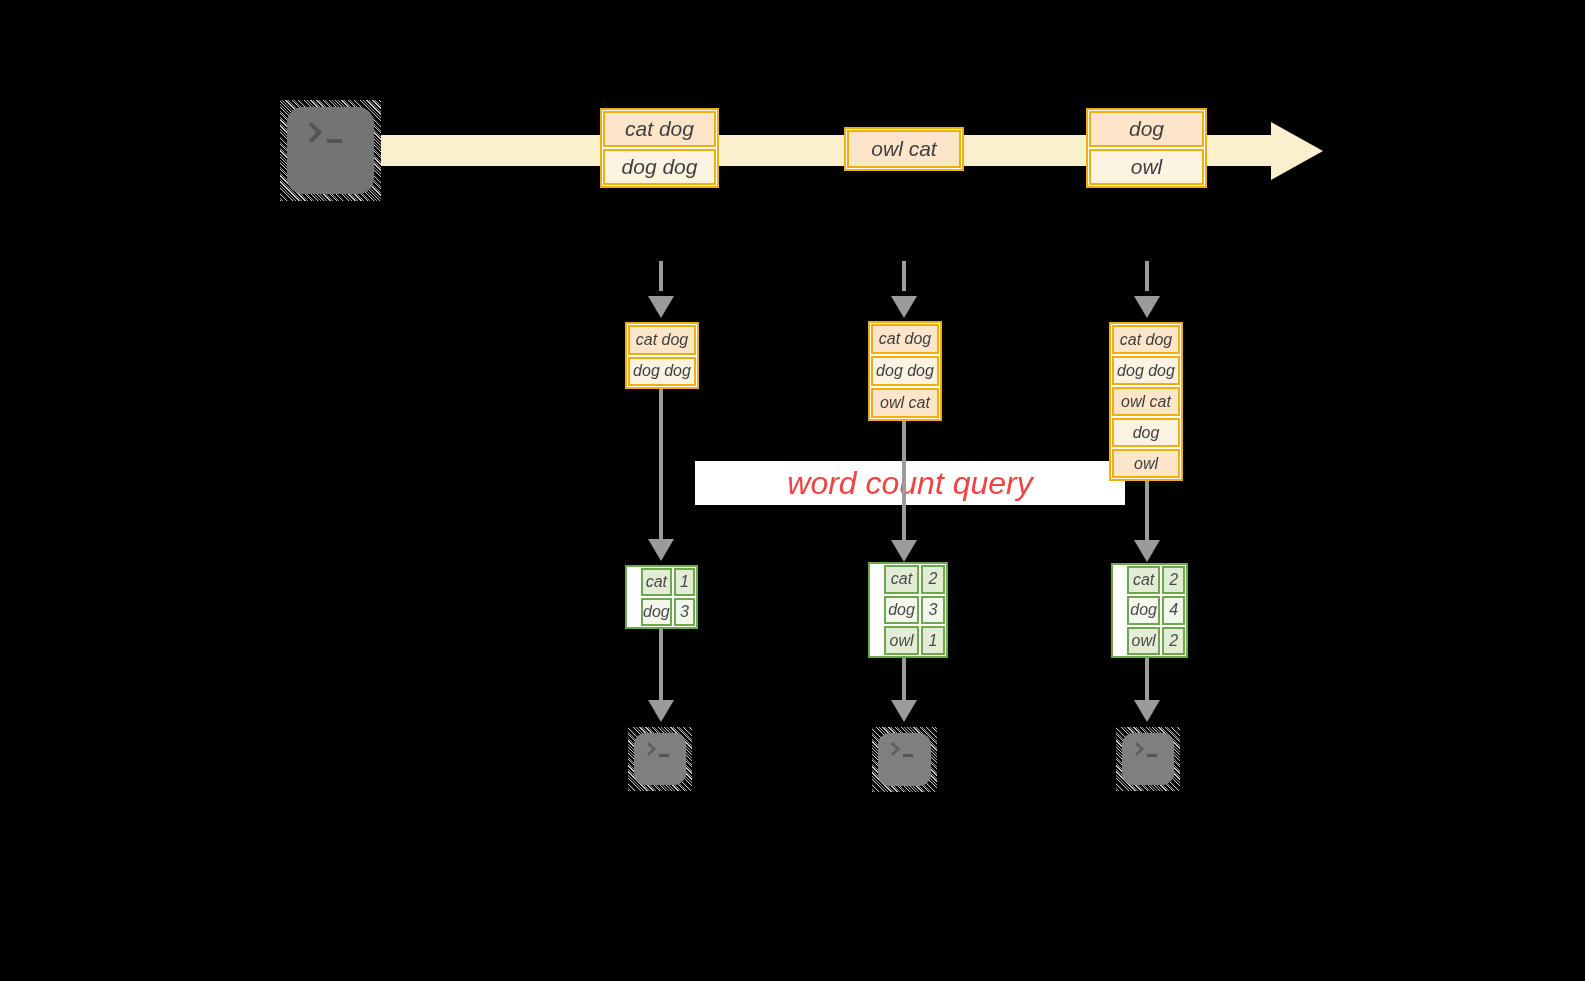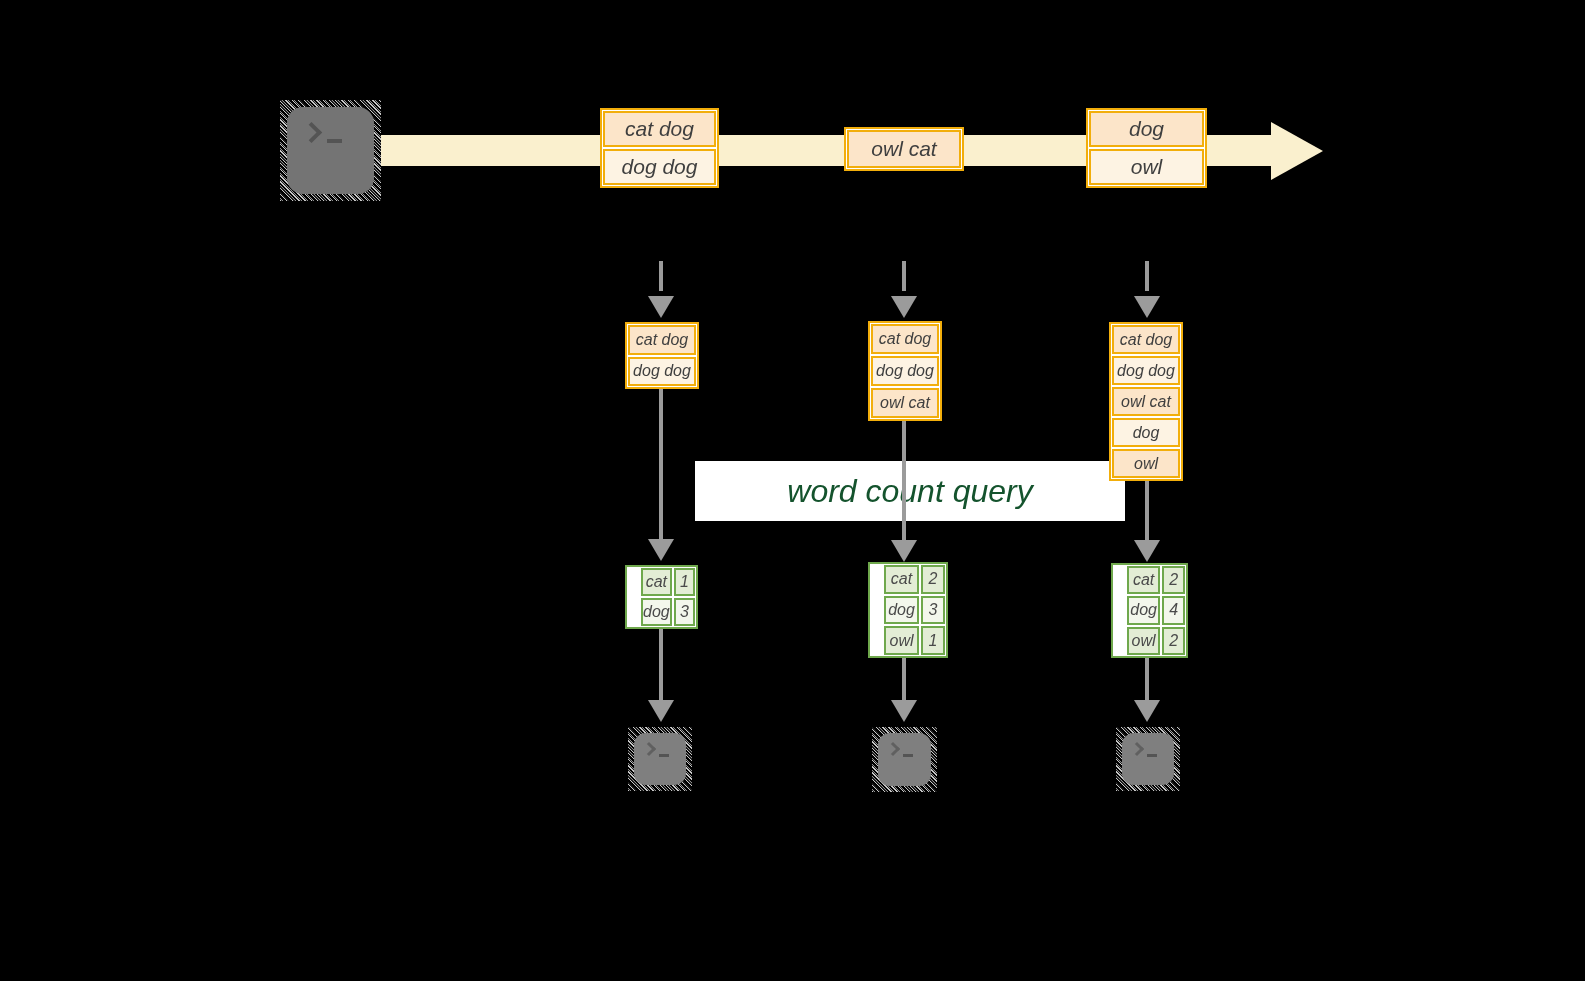--- a/index.html
+++ b/index.html
@@ -29,22 +29,22 @@
     border:2px solid #6FA84C;color:#4A4A4A;box-sizing:border-box;}
   .gbox .cell.word{flex:1.55;margin-left:13px;}
   .gbox .cell.count{flex:1;}
   .gbox .row:nth-child(odd) .cell{background:#E3EDD5;}
   .gbox .row:nth-child(even) .cell{background:#F3F7EC;}
   
   .vline{position:absolute;width:4px;background:#9B9B9B;z-index:2;}
   .vhead{position:absolute;width:0;height:0;z-index:2;
     border-left:13px solid transparent;border-right:13px solid transparent;border-top:22px solid #9B9B9B;}
   
-  .wlabel{position:absolute;left:695px;top:461px;width:430px;height:60px;background:#FFFFFF;
-    display:flex;align-items:center;justify-content:center;color:#14532d;font-size:32px;z-index:1;text-align:right;}
+  .wlabel{position:absolute;left:695px;top:461px;width:430px;height:44px;background:#FFFFFF;
+    display:flex;align-items:center;justify-content:center;color:#ef4444;font-size:32px;z-index:1;text-align:right;}
   
   .term{position:absolute;z-index:3;}
   .term .hatch{position:absolute;inset:0;
     background:repeating-linear-gradient(45deg,#c8c8c8 0 1px,#1c1c1c 1px 2px,#8f8f8f 2px 2.6px,#000 2.6px 4.4px);}
   .term .face{position:absolute;display:flex;align-items:flex-start;}
   .term.big .face{inset:7px;border-radius:16px;background:#747474;padding:18px 0 0 17px;}
   .term.small .face{inset:6px;border-radius:12px;background:#7F7F7F;padding:11px 0 0 10px;}
   .chev{display:inline-block;border-style:solid;border-color:#545454;transform:rotate(45deg);}
   .big .chev{width:11px;height:11px;border-width:4px 4px 0 0;}
   .small .chev{width:7px;height:7px;border-width:3px 3px 0 0;border-color:#606060;}

